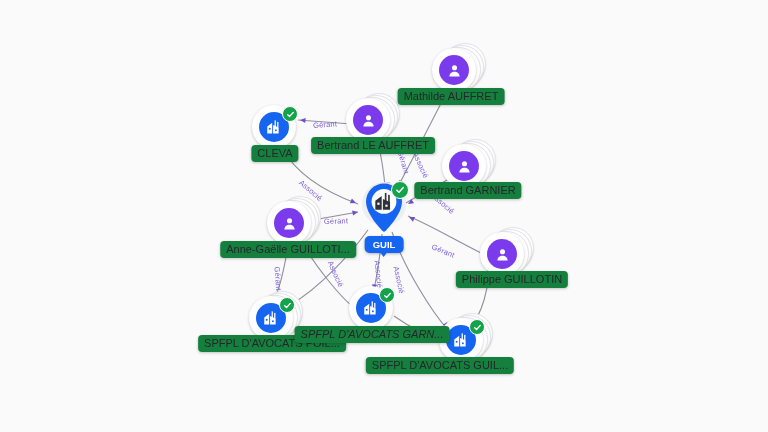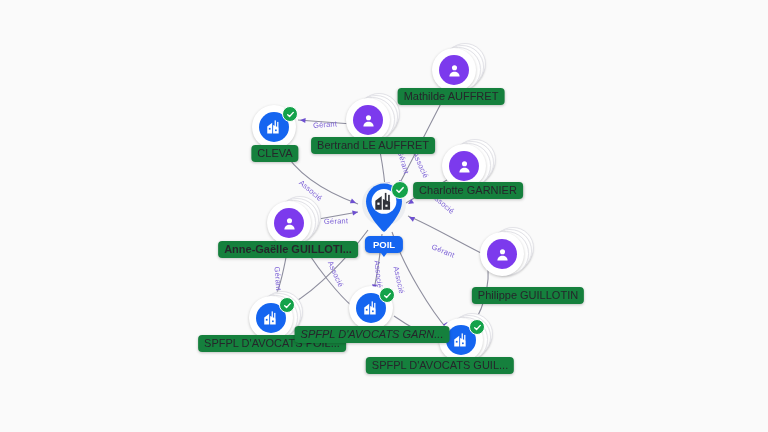--- a/index.html
+++ b/index.html
@@ -237,21 +237,21 @@
                 <rect x="13.4" y="15.3" width="2.2" height="2.2" fill="#ffffff"></rect>
               </g>
             </svg></div>
           <div class="pin-check">
             <svg width="10" height="10" viewBox="0 0 24 24" aria-hidden="true">
               <path d="M4.5 12.4l5 5 10-11" stroke="#ffffff" stroke-width="3.6" fill="none" stroke-linecap="round" stroke-linejoin="round"></path>
             </svg>
           </div>
         </div>
       </div>
-      <div class="node-label primary" style="left: 384px; top: 236px;">POIL</div>
+      <div class="node-label primary" style="left: 384px; top: 236px;">GUIL</div>
       <div class="node person" style="left: 455px; top: 71px;">
         <div class="node-stack">
           <div class="stack-card" style="left: 12px; top: -5px; width: 40px; height: 40px; z-index: 1;"></div>
           <div class="stack-card" style="left: 8px; top: -3px; width: 42px; height: 42px; z-index: 2;"></div>
           <div class="stack-card" style="left: 4px; top: -1.5px; width: 43px; height: 43px; z-index: 3;"></div>
           <div class="node-disc">
             <div class="inner-circle">
               <svg width="17" height="17" viewBox="0 0 24 24" aria-hidden="true">
                 <circle cx="12" cy="8.2" r="3.6" fill="#ffffff"></circle>
                 <path d="M4.8 20.5c0-4.1 3.3-6.6 7.2-6.6s7.2 2.5 7.2 6.6z" fill="#ffffff"></path>
@@ -307,53 +307,53 @@
           <div class="node-disc">
             <div class="inner-circle">
               <svg width="17" height="17" viewBox="0 0 24 24" aria-hidden="true">
                 <circle cx="12" cy="8.2" r="3.6" fill="#ffffff"></circle>
                 <path d="M4.8 20.5c0-4.1 3.3-6.6 7.2-6.6s7.2 2.5 7.2 6.6z" fill="#ffffff"></path>
               </svg>
             </div>
           </div>
         </div>
       </div>
-      <div class="node-label" style="left: 468px; top: 182px;">Charlotte GARNIER</div>
+      <div class="node-label" style="left: 468px; top: 182px;">Bertrand GARNIER</div>
       <div class="node person" style="left: 290px; top: 224px;">
         <div class="node-stack">
           <div class="stack-card" style="left: 12px; top: -5px; width: 40px; height: 40px; z-index: 1;"></div>
           <div class="stack-card" style="left: 8px; top: -3px; width: 42px; height: 42px; z-index: 2;"></div>
           <div class="stack-card" style="left: 4px; top: -1.5px; width: 43px; height: 43px; z-index: 3;"></div>
           <div class="node-disc">
             <div class="inner-circle">
               <svg width="17" height="17" viewBox="0 0 24 24" aria-hidden="true">
                 <circle cx="12" cy="8.2" r="3.6" fill="#ffffff"></circle>
                 <path d="M4.8 20.5c0-4.1 3.3-6.6 7.2-6.6s7.2 2.5 7.2 6.6z" fill="#ffffff"></path>
               </svg>
             </div>
           </div>
         </div>
       </div>
-      <div class="node-label" style="left: 288px; top: 241px; font-weight: bold;">Anne-Gaëlle GUILLOTI...</div>
+      <div class="node-label" style="left: 288px; top: 241px;">Anne-Gaëlle GUILLOTI...</div>
       <div class="node person" style="left: 503px; top: 255px;">
         <div class="node-stack">
           <div class="stack-card" style="left: 12px; top: -5px; width: 40px; height: 40px; z-index: 1;"></div>
           <div class="stack-card" style="left: 8px; top: -3px; width: 42px; height: 42px; z-index: 2;"></div>
           <div class="stack-card" style="left: 4px; top: -1.5px; width: 43px; height: 43px; z-index: 3;"></div>
           <div class="node-disc">
             <div class="inner-circle">
               <svg width="17" height="17" viewBox="0 0 24 24" aria-hidden="true">
                 <circle cx="12" cy="8.2" r="3.6" fill="#ffffff"></circle>
                 <path d="M4.8 20.5c0-4.1 3.3-6.6 7.2-6.6s7.2 2.5 7.2 6.6z" fill="#ffffff"></path>
               </svg>
             </div>
           </div>
         </div>
       </div>
-      <div class="node-label" style="left: 528px; top: 271px; margin-top: 16px;">Philippe GUILLOTIN</div>
+      <div class="node-label" style="left: 512px; top: 271px;">Philippe GUILLOTIN</div>
       <div class="node company" style="left: 272px; top: 319px;">
         <div class="node-stack">
           <div class="stack-card" style="left: 12px; top: -5px; width: 40px; height: 40px; z-index: 1;"></div>
           <div class="stack-card" style="left: 8px; top: -3px; width: 42px; height: 42px; z-index: 2;"></div>
           <div class="stack-card" style="left: 4px; top: -1.5px; width: 43px; height: 43px; z-index: 3;"></div>
           <div class="node-disc">
             <div class="inner-circle">
               <svg width="18" height="18" viewBox="0 0 24 24" aria-hidden="true">
                 <path d="M3 20.5V11.2L9.6 6.4v14.1z" fill="#ffffff"></path>
                 <path d="M10.8 20.5V9.4l7.4 3.1v8z" fill="#ffffff"></path>

